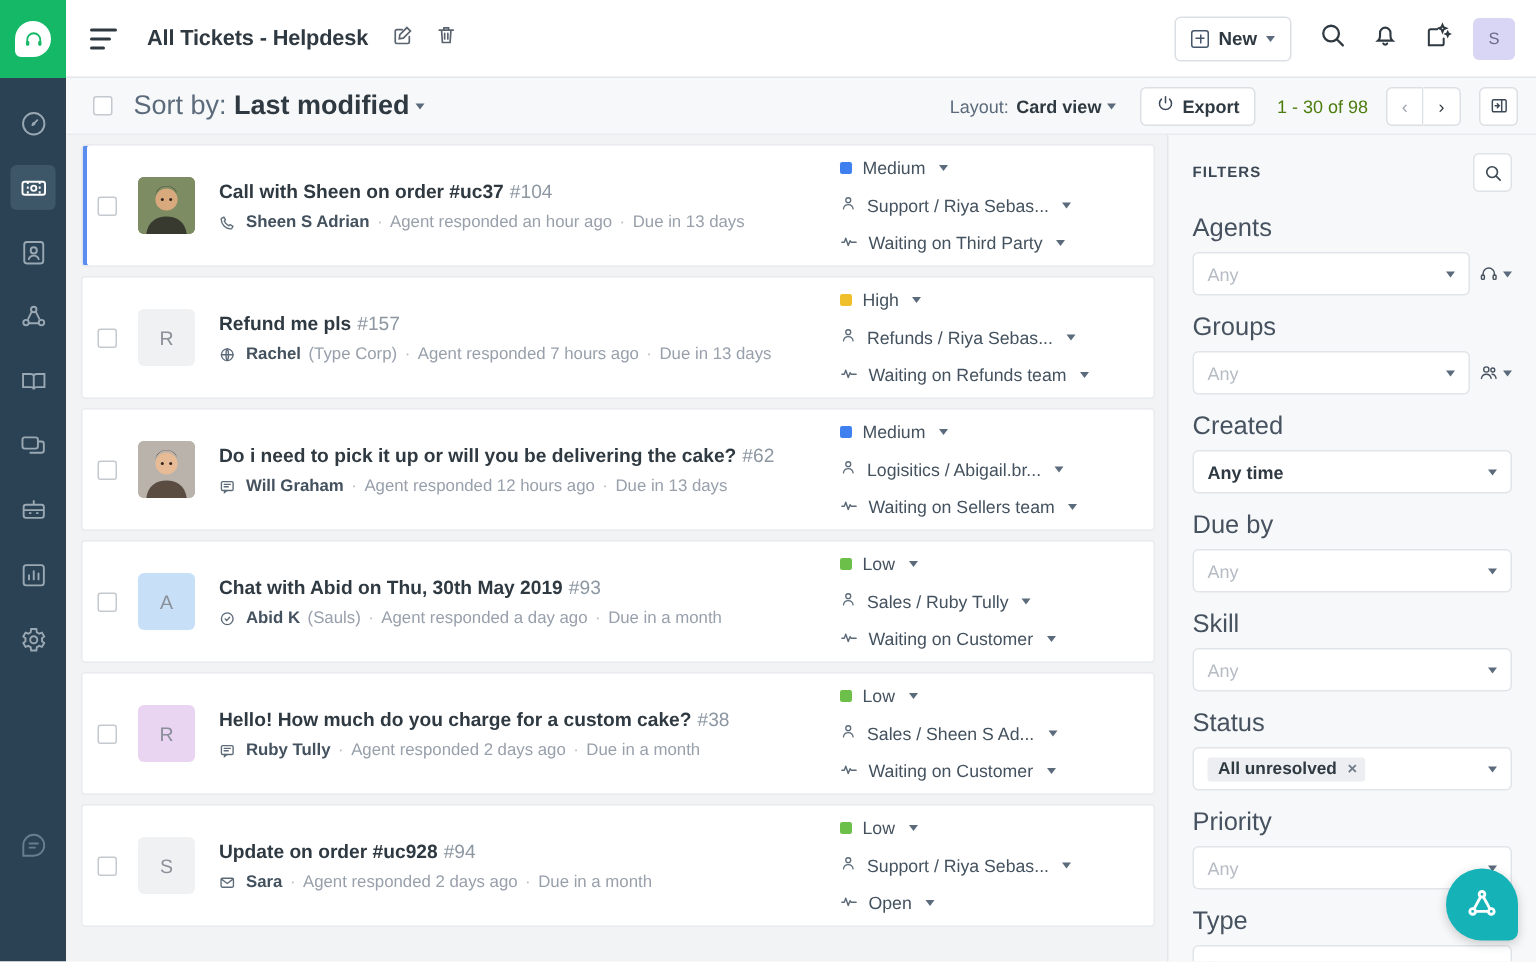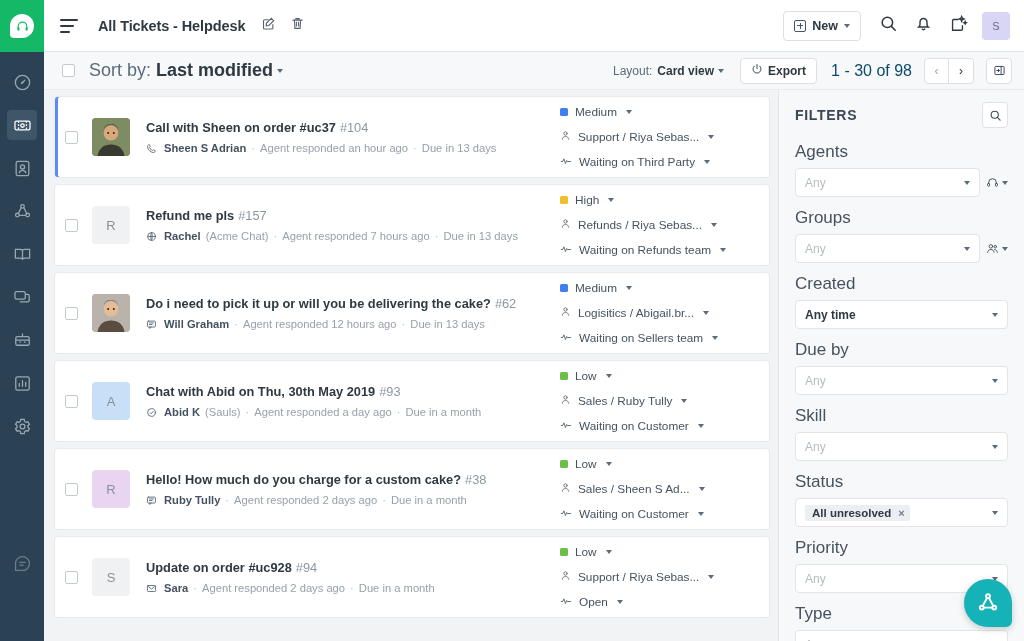--- a/index.html
+++ b/index.html
@@ -114,21 +114,21 @@
   .sortby b { color:#2f3941; font-weight:bold; }
   .sortby .sv { display:flex; align-items:center; gap:4px; cursor:pointer; }
   .tb-spacer { flex:1 1 auto; }
   .layout-sel { font-size: 12px; color:#5b6b7c; display:flex; align-items:center; gap:5px; margin-right:16px;}
   .layout-sel b { color:#2f3941; font-weight:bold;}
   .layout-sel .lv{display:flex;align-items:center;gap:4px;cursor:pointer;}
   .export-btn {
     height: 26px; padding: 0 10px; border:1px solid #dcdfe4; border-radius:4px; background:#fff;
     display:flex;align-items:center;gap:5px; font-size:12px;font-weight:bold;color:#2f3941;cursor:pointer;
   }
-  .pagecount { font-size:16px;color:#0c4a6e;margin: 0 12px 0 14px; white-space:nowrap;}
+  .pagecount { font-size:12px;color:#4d7c0f;margin: 0 12px 0 14px; white-space:nowrap;}
   .pager { display:flex; }
   .pgbtn {
     width:25px;height:26px;border:1px solid #dcdfe4;background:#fff;
     display:flex;align-items:center;justify-content:center;cursor:pointer;color:#9aa3ad;font-size:12px;
   }
   .pgbtn:first-child{border-radius:4px 0 0 4px;}
   .pgbtn:last-child{border-radius:0 4px 4px 0;border-left:none;color:#2f3941;}
   .panel-toggle {
     width:26px;height:26px;border:1px solid #dcdfe4;border-radius:4px;background:#fff;
     margin-left:12px;display:flex;align-items:center;justify-content:center;cursor:pointer;
@@ -167,21 +167,21 @@
   .sq { width:8px;height:8px;border-radius:1.5px; flex:0 0 8px; }
   .rrow .cv { margin-left:2px; }
 
   
   .filters {
     width: 246px; flex:0 0 246px; background:#f7f8f9;
     border-left:1px solid #e4e6ea; padding: 12px 16px 0 16px;
     position:relative; overflow:hidden;
   }
   .filters-head { display:flex; align-items:center; justify-content:space-between; margin-bottom: 14px;}
-  .filters-title { font-size:14px; font-weight:bold; letter-spacing:.7px; color:#3b4754; }
+  .filters-title { font-size:10px; font-weight:bold; letter-spacing:.7px; color:#3b4754; }
   .fsearch { width:26px;height:26px;border:1px solid #dfe2e6;border-radius:4px;background:#fff;display:flex;align-items:center;justify-content:center;cursor:pointer;}
   .fgroup { margin-bottom: 11px; }
   .flabel { font-size:17px; color:#475260; margin-bottom:6px; }
   .fctrl { display:flex; align-items:center; gap:6px; }
   .fselect {
     flex:1 1 auto; height:29px; background:#fff; border:1px solid #e1e4e8; border-radius:4px;
     display:flex; align-items:center; justify-content:space-between; padding: 0 9px; cursor:pointer;
   }
   .fval { font-size:12px; color:#b6bcc4; }
   .fval.strong { color:#2f3941; font-weight:bold; }
@@ -436,21 +436,21 @@
             <div class="cardmid">
               <div class="subject"><span>Refund me pls</span><span class="num">#157</span></div>
               <div class="meta">
                 <span class="chic">
                   <svg width="11" height="11" viewBox="0 0 24 24" fill="none" stroke="#5d6b79" stroke-width="2" stroke-linecap="round">
                     <circle cx="12" cy="12" r="8.5"></circle>
                     <path d="M3.5 12h17M12 3.5c2.4 2.6 2.4 14.4 0 17M12 3.5c-2.4 2.6-2.4 14.4 0 17"></path>
                   </svg>
                 </span>
                 <span class="who">Rachel</span>
-                <span class="org">(Acme Chat)</span>
+                <span class="org">(Type Corp)</span>
                 <span class="dot">·</span>
                 <span>Agent responded 7 hours ago</span>
                 <span class="dot">·</span>
                 <span>Due in 13 days</span>
               </div>
             </div>
             <div class="cardright">
               <div class="rrow">
                 <span class="sq" style="background:#f0c02c"></span>
                 <span>High</span>

